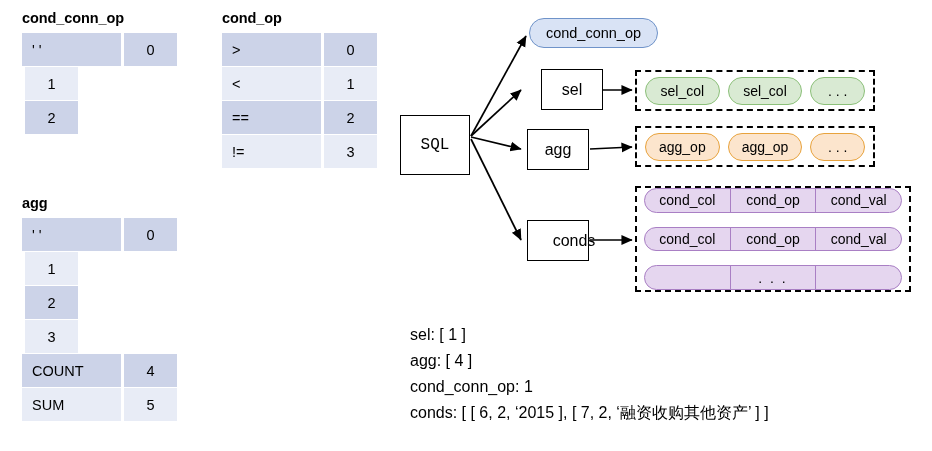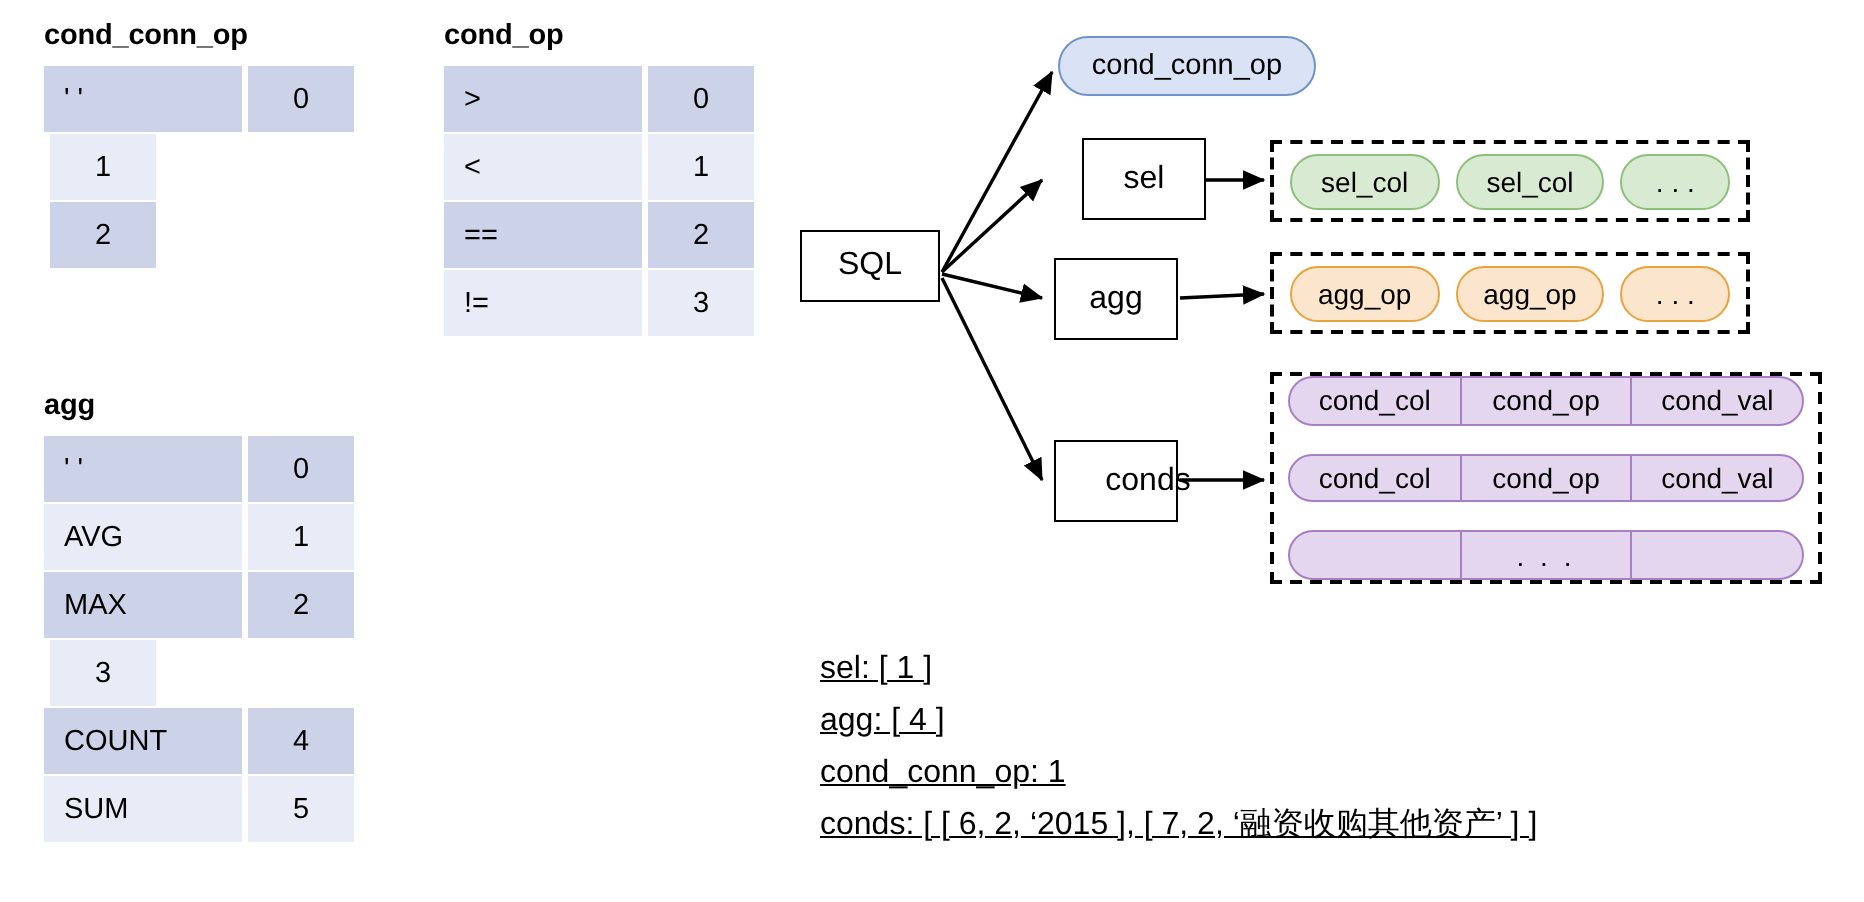--- a/index.html
+++ b/index.html
@@ -73,21 +73,21 @@
     align-items: center;
     justify-content: center;
     box-sizing: border-box;
     font-size: 16px;
     white-space: nowrap;
   }
   .node-rect {
     background: #ffffff;
     border: 1.6px solid #000000;
   }
-  #node-sql   { left: 400px; top: 115px;  width: 70px;  height: 36px; }
+  #node-sql   { left: 400px; top: 115px;  width: 70px;  height: 60px; font-family: Liberation Mono, monospace; }
   #node-sel   { left: 527px; top: 69px;   width: 62px;  height: 41px; margin-left: 14px; }
   #node-agg   { left: 527px; top: 129px;  width: 62px;  height: 41px; }
   #node-conds { left: 527px; top: 220px;  width: 62px;  height: 41px; padding-left: 32px; }
 
   #node-cond-conn-op {
     left: 529px; top: 18px; width: 129px; height: 30px;
     background: #d9e3f5;
     border: 1.5px solid #6f93c9;
     border-radius: 16px;
     font-size: 14.5px;
@@ -148,21 +148,21 @@
   
   #output-lines {
     position: absolute;
     left: 410px;
     top: 322px;
     font-size: 16px;
     line-height: 26px;
     color: #000;
     white-space: nowrap;
   }
-  #output-lines div { white-space: nowrap; text-decoration: underline; }
+  #output-lines div { white-space: nowrap; }
 </style>
 </head>
 <body>
 
 <div class="lut" id="lut-cond-conn-op">
   <div class="lut-title">cond_conn_op</div>
   <div class="lut-rows">
     <div class="lut-row row-dark">
       <div class="lut-cell-key">' '</div>
       <div class="lut-cell-val">0</div>
@@ -199,25 +199,23 @@
 </div>
 
 <div class="lut" id="lut-agg">
   <div class="lut-title">agg</div>
   <div class="lut-rows">
     <div class="lut-row row-dark">
       <div class="lut-cell-key">' '</div>
       <div class="lut-cell-val">0</div>
     </div>
     <div class="lut-row row-light">
-      <div class="lut-cell-key">AVG</div>
       <div class="lut-cell-val">1</div>
     </div>
     <div class="lut-row row-dark">
-      <div class="lut-cell-key">MAX</div>
       <div class="lut-cell-val">2</div>
     </div>
     <div class="lut-row row-light">
       <div class="lut-cell-val">3</div>
     </div>
     <div class="lut-row row-dark">
       <div class="lut-cell-key">COUNT</div>
       <div class="lut-cell-val">4</div>
     </div>
     <div class="lut-row row-light">

